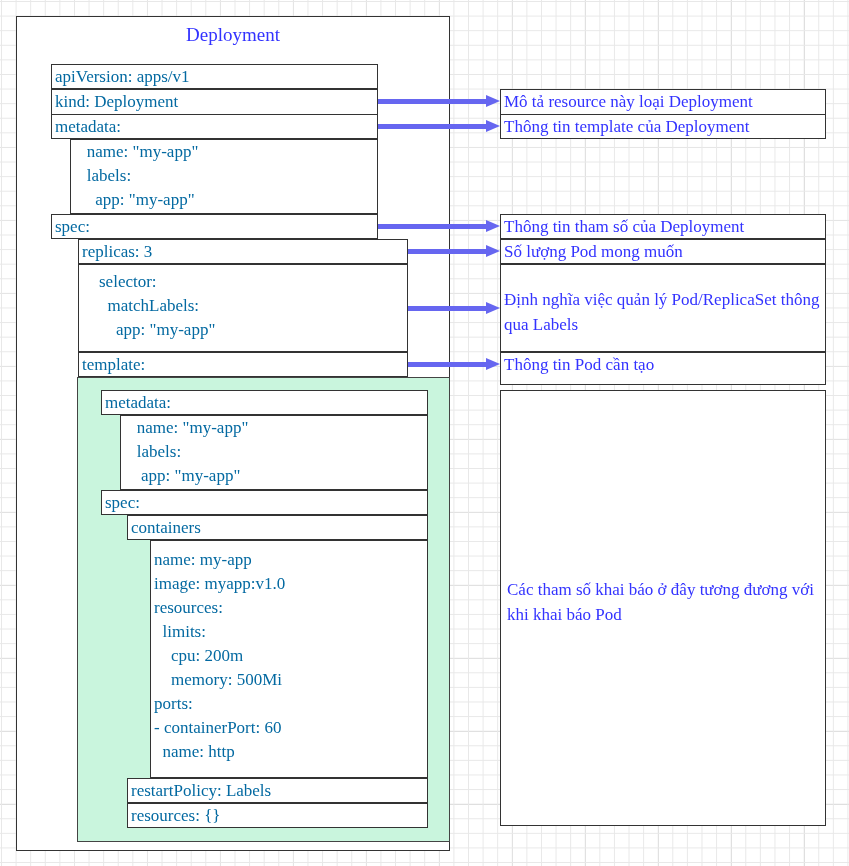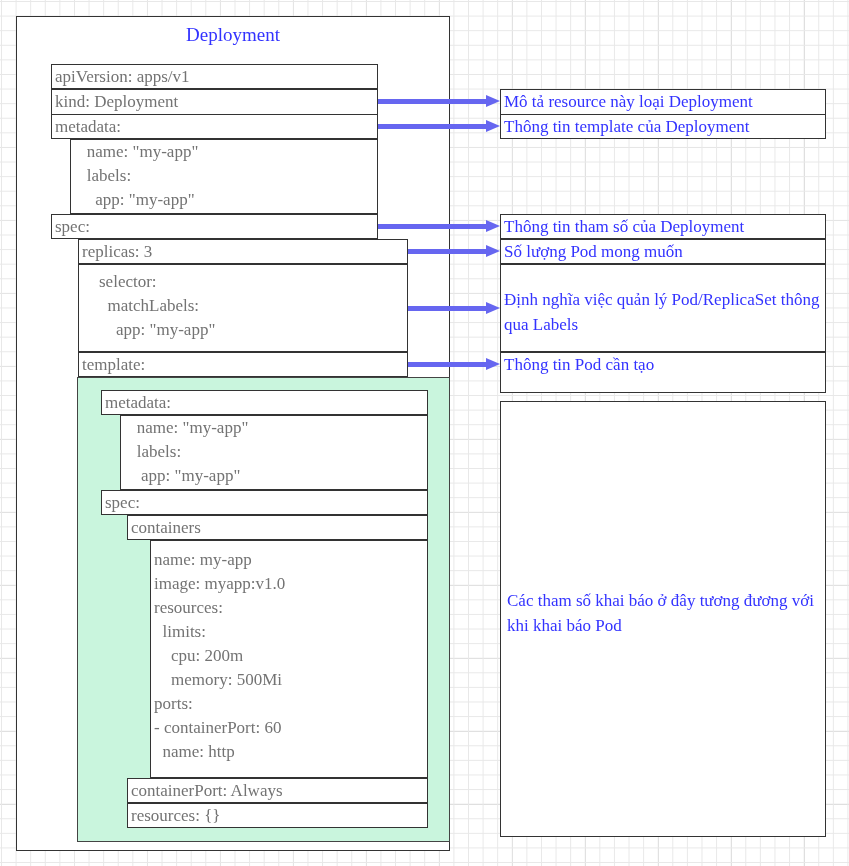--- a/index.html
+++ b/index.html
@@ -23,21 +23,21 @@
       73px 73px,
       73px 73px;
     background-position: 1px 1px, 1px 1px, 1px 1px, 1px 1px;
     font-family: "Liberation Serif", serif;
   }
   .box {
     position: absolute;
     box-sizing: border-box;
     border: 1.6px solid #333333;
     background: #ffffff;
-    color: #737373;
+    color: #0369a1;
     font-family: "Liberation Serif", serif;
     font-size: 17px;
     line-height: 24px;
     white-space: pre;
   }
   .pad {
     padding-left: 3px;
   }
   
   #deployment-frame {
@@ -149,21 +149,21 @@
 <div class="box pad yaml-row" style="left:150px; top:540px; width:278px; height:238px; padding-top:7px;">name: my-app
 image: myapp:v1.0
 resources:
   limits:
     cpu: 200m
     memory: 500Mi
 ports:
 - containerPort: 60
   name: http</div>
 
-<div class="box pad yaml-row" style="left:127px; top:778px; width:301px; height:25px;">containerPort: Always</div>
+<div class="box pad yaml-row" style="left:127px; top:778px; width:301px; height:25px;">restartPolicy: Labels</div>
 
 <div class="box pad yaml-row" style="left:127px; top:803px; width:301px; height:25px;">resources: {}</div>
 
 <div class="arrow" style="left:378px; top:95px; width:122px;">
   <div class="shaft" style="width:108px;"></div>
     <div class="head" style="left:108px;"></div>
 </div>
 <div class="arrow" style="left:378px; top:120px; width:122px;">
   <div class="shaft" style="width:108px;"></div>
     <div class="head" style="left:108px;"></div>
@@ -188,17 +188,17 @@
 <div class="box pad note" style="left:500px; top:89px; width:326px; height:27px;">Mô tả resource này loại Deployment</div>
 
 <div class="box pad note" style="left:500px; top:114px; width:326px; height:25px;">Thông tin template của Deployment</div>
 
 <div class="box pad note" style="left:500px; top:214px; width:326px; height:25px;">Thông tin tham số của Deployment</div>
 
 <div class="box pad note" style="left:500px; top:239px; width:326px; height:25px;">Số lượng Pod mong muốn</div>
 
 <div class="box pad note note-multi" style="left:500px; top:264px; width:326px; height:88px; padding-top:22px;">Định nghĩa việc quản lý Pod/ReplicaSet thông qua Labels</div>
 
-<div class="box pad note" style="left:500px; top:352px; width:326px; height:41px;">Thông tin Pod cần tạo</div>
-
-<div class="box pad note big-note" style="left:500px; top:390px; width:326px; height:436px;margin-top:11px;">
+<div class="box pad note" style="left:500px; top:352px; width:326px; height:33px;">Thông tin Pod cần tạo</div>
+
+<div class="box pad note big-note" style="left:500px; top:390px; width:326px; height:436px;">
   <span>Các tham số khai báo ở đây tương đương với khi khai báo Pod</span>
 </div>
 
 </body></html>

